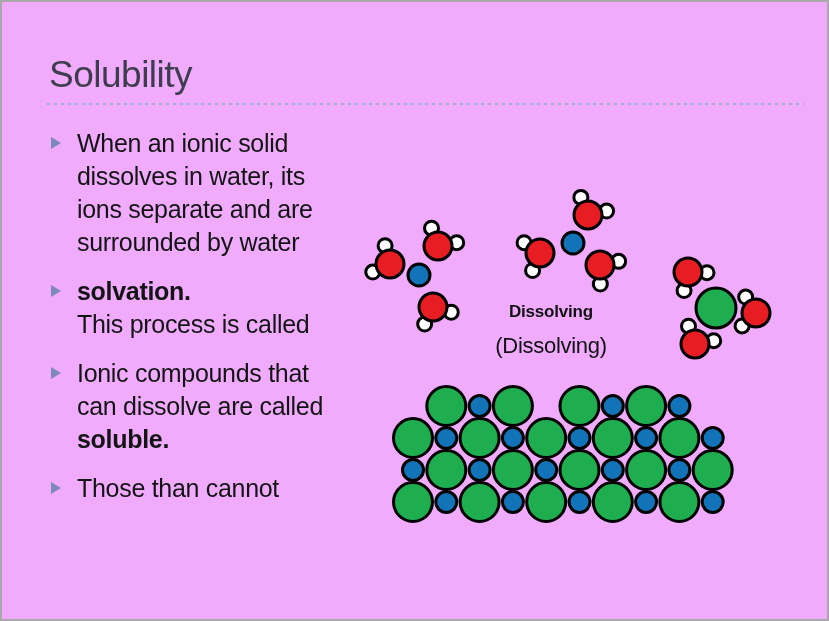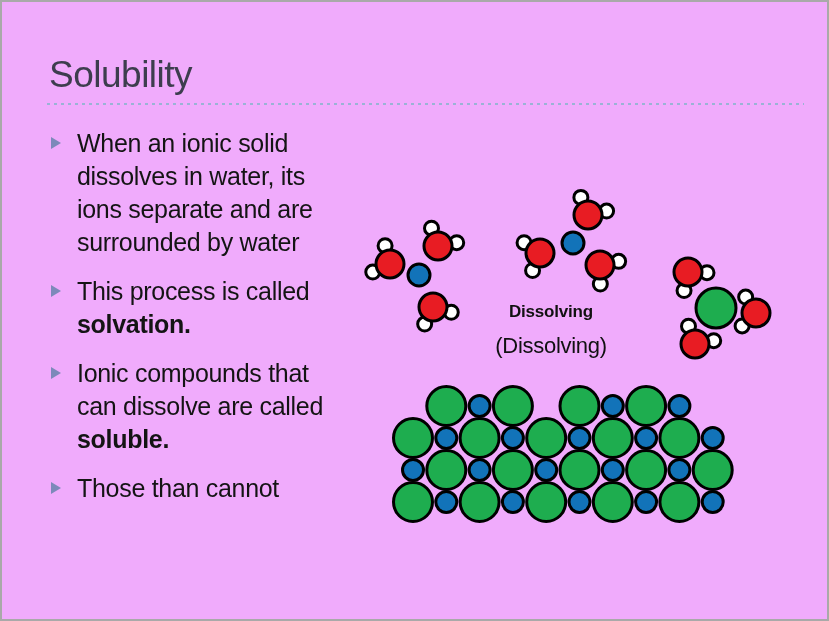--- a/index.html
+++ b/index.html
@@ -67,22 +67,22 @@
         <div class="bullet-text">
           <div><span>When an ionic solid</span></div>
           <div><span>dissolves in water, its</span></div>
           <div><span>ions separate and are</span></div>
           <div><span>surrounded by water</span></div>
         </div>
       </li>
       <li>
         <span class="bullet-arrow"></span>
         <div class="bullet-text">
+          <div><span class="b">solvation.</span></div>
           <div><span>This process is called</span></div>
-          <div><span class="b">solvation.</span></div>
         </div>
       </li>
       <li>
         <span class="bullet-arrow"></span>
         <div class="bullet-text">
           <div><span>Ionic compounds that</span></div>
           <div><span>can dissolve are called</span></div>
           <div><span class="b">soluble.</span></div>
         </div>
       </li>

